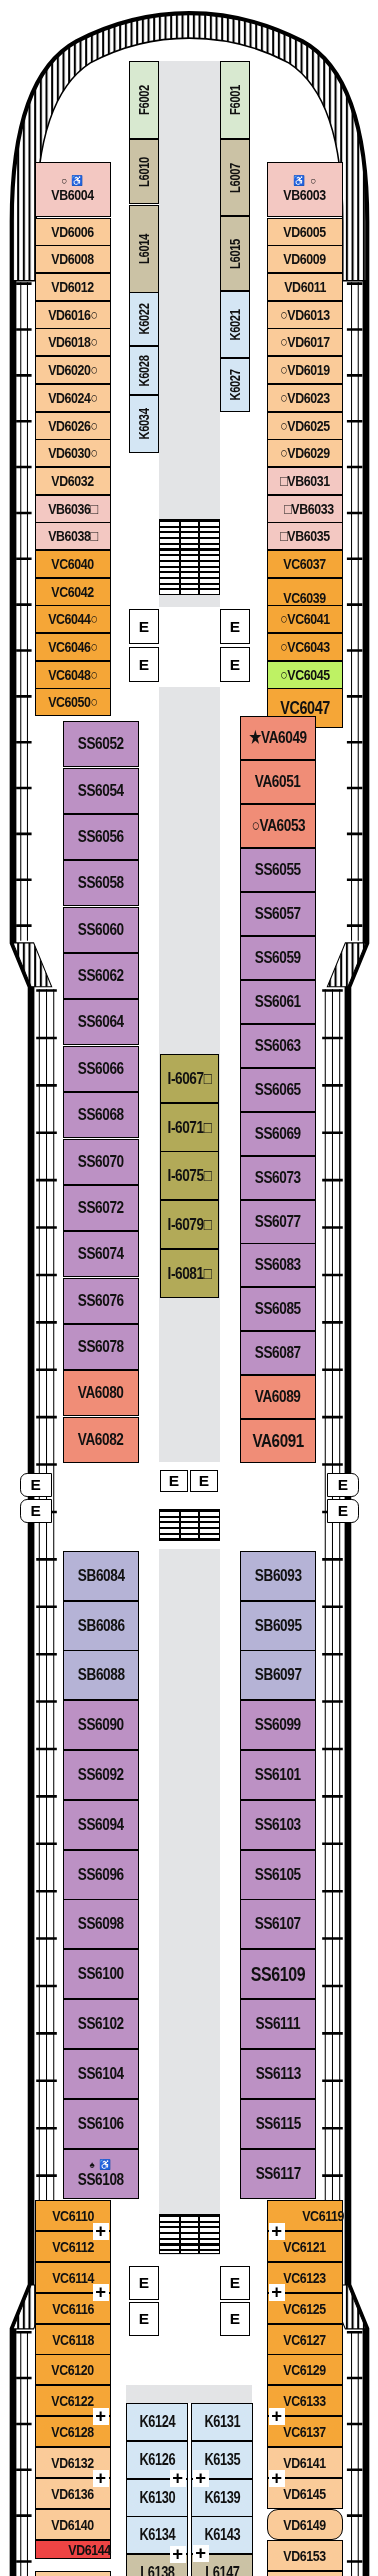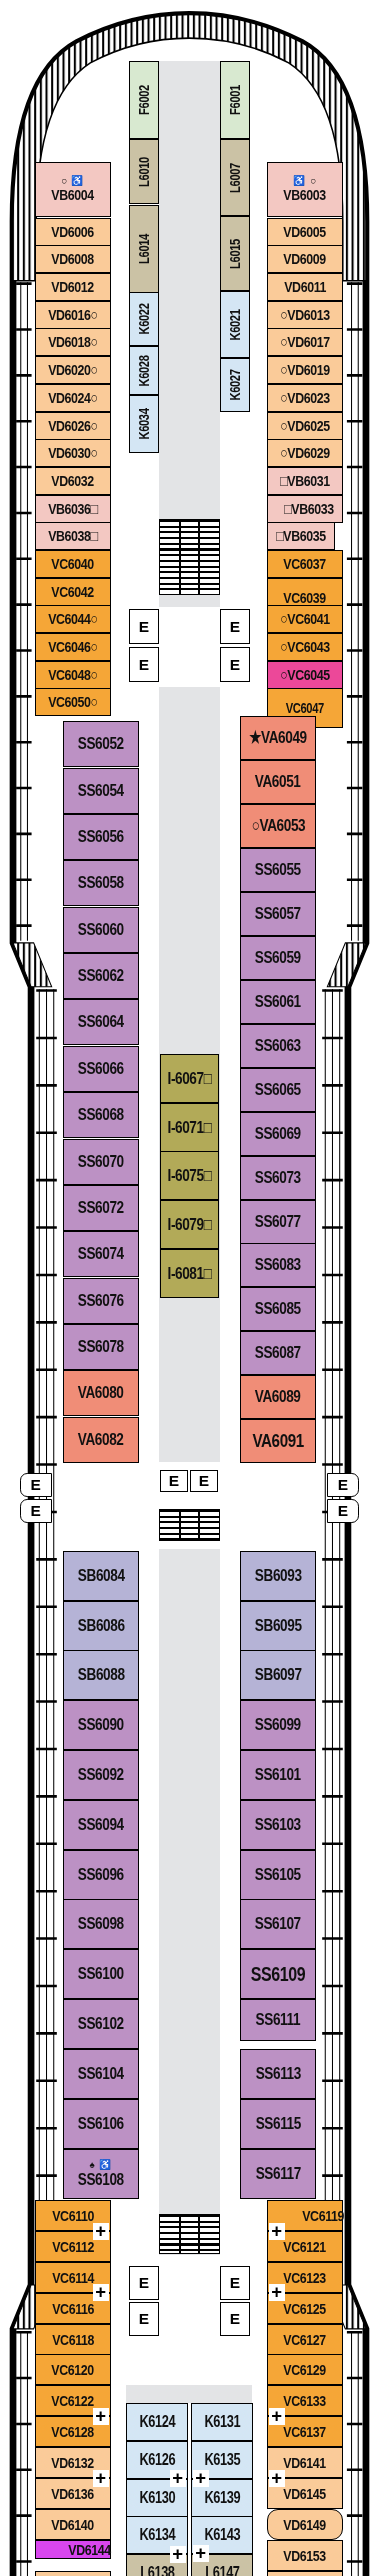--- a/index.html
+++ b/index.html
@@ -177,39 +177,39 @@
     </div>
     <div class="room" style="left: 267px; top: 439px; width: 76px; height: 28px; background: rgb(250, 203, 153); font-size: 15.5px;">
       <div class="lbl">○VD6029</div>
     </div>
     <div class="room" style="left: 267px; top: 467px; width: 76px; height: 28px; background: rgb(243, 200, 194); font-size: 15.5px;">
       <div class="lbl">□VB6031</div>
     </div>
     <div class="room" style="left: 267px; top: 495px; width: 76px; height: 28px; background: rgb(243, 200, 194); font-size: 15.5px; padding-left: 7px;">
       <div class="lbl">□VB6033</div>
     </div>
-    <div class="room" style="left: 267px; top: 522px; width: 68px; height: 28px; background: rgb(243, 200, 194); font-size: 15.5px;">
+    <div class="room" style="left: 267px; top: 522px; width: 76px; height: 28px; background: rgb(243, 200, 194); font-size: 15.5px;">
       <div class="lbl">□VB6035</div>
     </div>
     <div class="room" style="left: 267px; top: 550px; width: 76px; height: 28px; background: rgb(245, 166, 55); font-size: 15.5px;">
       <div class="lbl">VC6037</div>
     </div>
     <div class="room" style="left: 267px; top: 578px; width: 76px; height: 40px; background: rgb(245, 166, 55); font-size: 15.5px;">
       <div class="lbl">VC6039</div>
     </div>
     <div class="room" style="left: 267px; top: 605px; width: 76px; height: 28px; background: rgb(245, 166, 55); font-size: 15.5px;">
       <div class="lbl">○VC6041</div>
     </div>
     <div class="room" style="left: 267px; top: 633px; width: 76px; height: 28px; background: rgb(245, 166, 55); font-size: 15.5px;">
       <div class="lbl">○VC6043</div>
     </div>
-    <div class="room" style="left: 267px; top: 661px; width: 76px; height: 28px; background: #ec4899; font-size: 15.5px;">
+    <div class="room" style="left: 267px; top: 661px; width: 76px; height: 28px; background: #bef264; font-size: 15.5px;">
       <div class="lbl">○VC6045</div>
     </div>
-    <div class="room" style="left: 267px; top: 688px; width: 76px; height: 40px; background: rgb(245, 166, 55); font-size: 14px;">
+    <div class="room" style="left: 267px; top: 688px; width: 76px; height: 40px; background: rgb(245, 166, 55); font-size: 18px;">
       <div class="lbl">VC6047</div>
     </div>
     <div class="room vroom" style="left: 129px; top: 61px; width: 30px; height: 78px; background: rgb(216, 233, 208); font-size: 14px;">
       <span class="vlbl">F6002</span>
     </div>
     <div class="room vroom" style="left: 129px; top: 139px; width: 30px; height: 65px; background: rgb(203, 194, 165); font-size: 14px;">
       <span class="vlbl">L6010</span>
     </div>
     <div class="room vroom" style="left: 129px; top: 205px; width: 30px; height: 88px; background: rgb(203, 194, 165); font-size: 14px;">
       <span class="vlbl">L6014</span>
@@ -412,21 +412,21 @@
     </div>
     <div class="room" style="left: 240px; top: 1850px; width: 76px; height: 50px; background: rgb(188, 145, 196); font-size: 17px;">
       <div class="lbl">SS6105</div>
     </div>
     <div class="room" style="left: 240px; top: 1899px; width: 76px; height: 50px; background: rgb(188, 145, 196); font-size: 17px;">
       <div class="lbl">SS6107</div>
     </div>
     <div class="room" style="left: 240px; top: 1949px; width: 76px; height: 50px; background: rgb(188, 145, 196); font-size: 20px;">
       <div class="lbl">SS6109</div>
     </div>
-    <div class="room" style="left: 240px; top: 1999px; width: 76px; height: 42px; background: rgb(188, 145, 196); font-size: 17px;">
+    <div class="room" style="left: 240px; top: 1999px; width: 76px; height: 50px; background: rgb(188, 145, 196); font-size: 17px;">
       <div class="lbl">SS6111</div>
     </div>
     <div class="room" style="left: 240px; top: 2049px; width: 76px; height: 50px; background: rgb(188, 145, 196); font-size: 17px;">
       <div class="lbl">SS6113</div>
     </div>
     <div class="room" style="left: 240px; top: 2099px; width: 76px; height: 50px; background: rgb(188, 145, 196); font-size: 17px;">
       <div class="lbl">SS6115</div>
     </div>
     <div class="room" style="left: 240px; top: 2149px; width: 76px; height: 50px; background: rgb(188, 145, 196); font-size: 17px;">
       <div class="lbl">SS6117</div>
@@ -461,21 +461,21 @@
     <div class="room" style="left: 35px; top: 2447px; width: 76px; height: 31px; background: rgb(250, 203, 153); font-size: 15.5px;">
       <div class="lbl">VD6132</div>
     </div>
     <div class="plus" style="left: 93px; top: 2470px;">+</div>
     <div class="room" style="left: 35px; top: 2478px; width: 76px; height: 31px; background: rgb(250, 203, 153); font-size: 15.5px;">
       <div class="lbl">VD6136</div>
     </div>
     <div class="room" style="left: 35px; top: 2509px; width: 76px; height: 31px; background: rgb(250, 203, 153); font-size: 15.5px;">
       <div class="lbl">VD6140</div>
     </div>
-    <div class="room" style="left: 35px; top: 2540px; width: 76px; height: 19px; background: #d946ef; font-size: 15.5px; padding-left: 32px;">
+    <div class="room" style="left: 35px; top: 2540px; width: 76px; height: 19px; background: #ef4444; font-size: 15.5px; padding-left: 32px;">
       <div class="lbl">VD6144</div>
     </div>
     <div class="room" style="left: 35px; top: 2571px; width: 76px; height: 31px; background: rgb(250, 203, 153); font-size: 15.5px;"></div>
     <div class="room" style="left: 267px; top: 2200px; width: 76px; height: 31px; background: rgb(245, 166, 55); font-size: 15.5px; padding-left: 36px;">
       <div class="lbl">VC6119</div>
     </div>
     <div class="plus" style="left: 269px; top: 2223px;">+</div>
     <div class="room" style="left: 267px; top: 2231px; width: 76px; height: 31px; background: rgb(245, 166, 55); font-size: 15.5px;">
       <div class="lbl">VC6121</div>
     </div>

